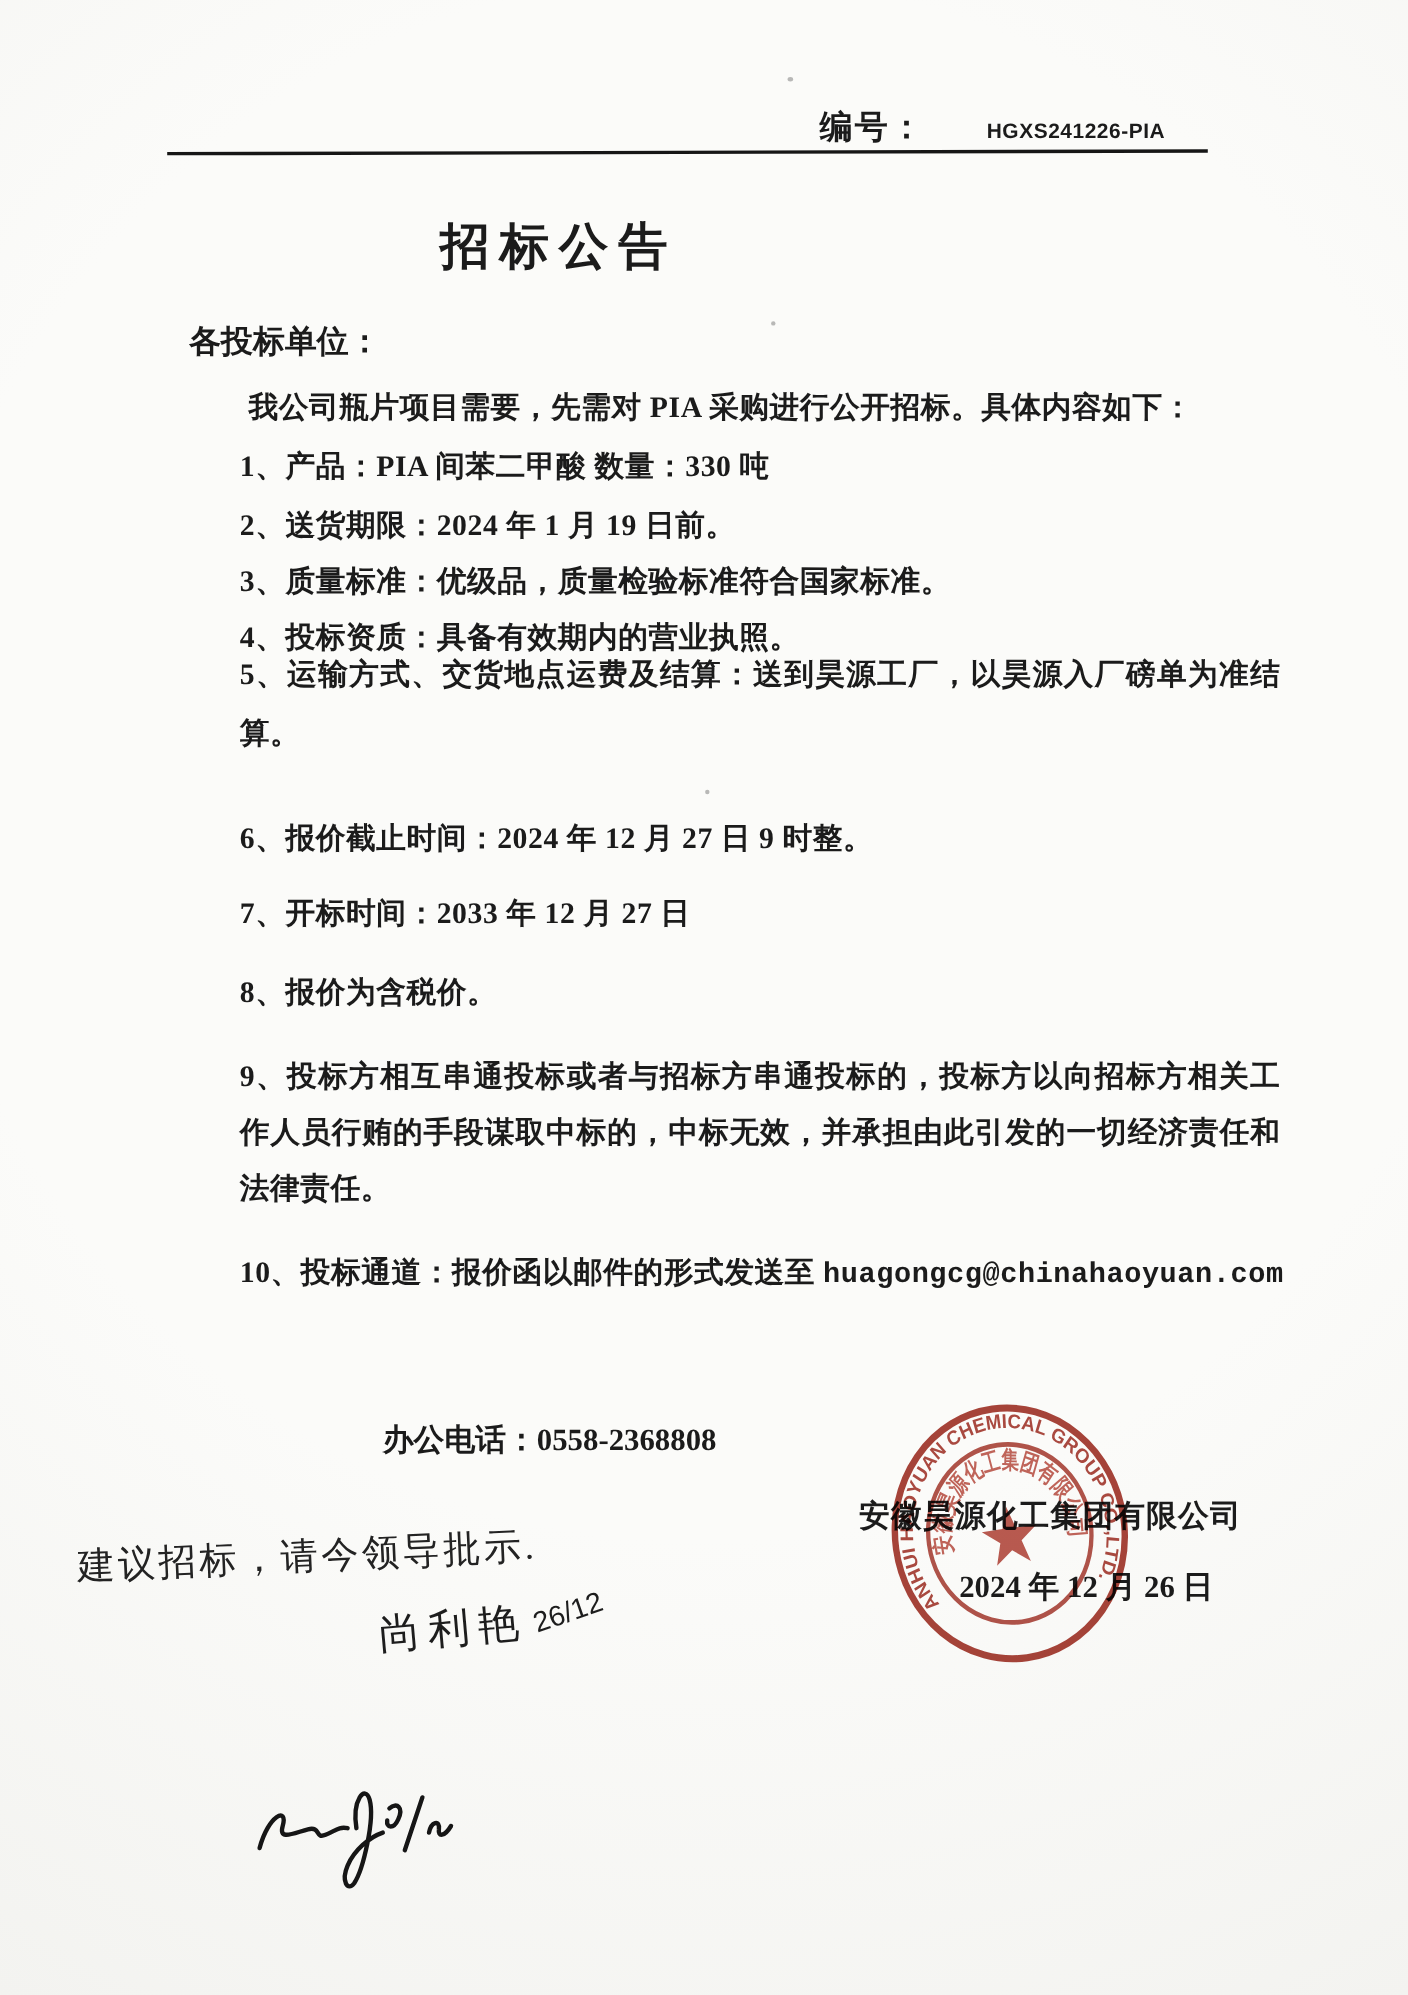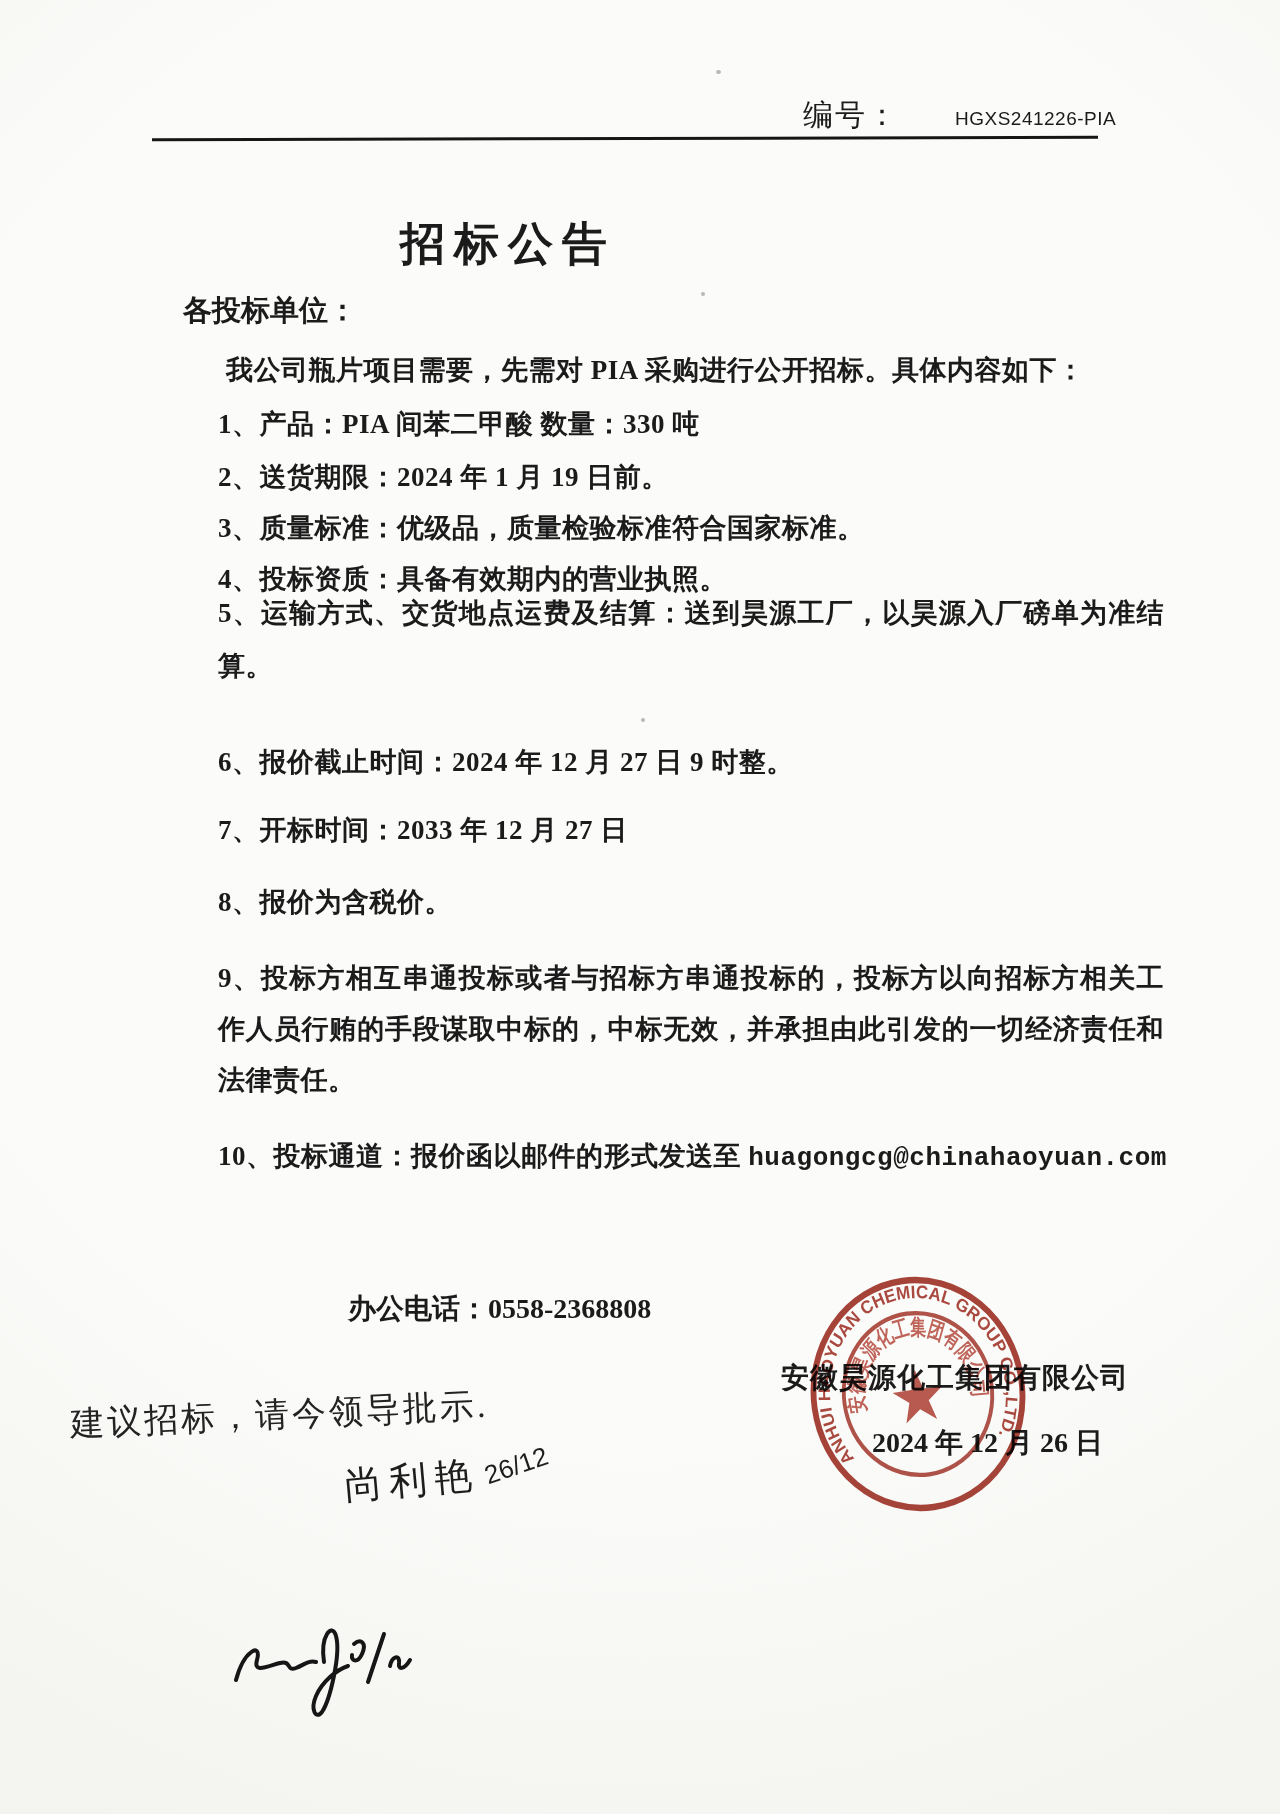--- a/index.html
+++ b/index.html
@@ -2,26 +2,26 @@
 <html><head>
 <meta charset="utf-8">
 <style>
   html,body{margin:0;padding:0;background:#e9e9e7;}
   .page{
     position:relative;width:1280px;height:1814px;overflow:hidden;
     background:radial-gradient(circle at 50% 38%, #fbfbf9 55%, #f3f3f0 100%);
     font-family:"Liberation Serif","DejaVu Serif",serif;
     color:#1b1b1b;
   }
-  .doc-number{position:absolute;left:803px;top:95px;display:flex;align-items:baseline;font-weight:400;}
+  .doc-number{position:absolute;left:745px;top:95px;display:flex;align-items:baseline;font-weight:700;}
   .doc-number .lbl{font-size:30px;letter-spacing:2px;}
   .doc-number .code{font-family:"Liberation Sans","DejaVu Sans",sans-serif;font-size:19px;margin-left:56px;letter-spacing:0.5px;}
   .rule{position:absolute;left:152px;top:137px;width:946px;height:3px;background:#161616;transform:rotate(-0.15deg);}
-  .title{position:absolute;left:0;top:214px;width:1016px;text-align:center;font-size:45px;font-weight:700;letter-spacing:9px;}
-  .salutation{position:absolute;left:172px;top:291px;font-size:29px;font-weight:700;margin-left:11px;}
+  .title{position:absolute;left:0;top:194px;width:1016px;text-align:center;font-size:45px;font-weight:700;letter-spacing:9px;}
+  .salutation{position:absolute;left:172px;top:291px;font-size:29px;font-weight:700;}
   .intro{position:absolute;left:172px;top:352px;font-size:27px;font-weight:700;white-space:nowrap;text-indent:54px;letter-spacing:0.5px;}
   .item{position:absolute;left:170px;font-size:27px;font-weight:700;letter-spacing:0.5px;margin-left:48px;}
   .single{white-space:nowrap;}
   #item-1{top:406px}#item-2{top:459px}#item-3{top:510px}#item-4{top:561px}
   #item-5{top:587px;width:946px;line-height:53px;text-align:justify;}
   #item-6{top:744px}#item-7{top:812px}#item-8{top:884px}
   #item-9{top:953px;width:946px;line-height:51px;text-align:justify;}
   #item-10{top:1138px;white-space:nowrap;}
   .email{font-family:"Liberation Mono","DejaVu Sans Mono",monospace;font-size:26px;font-weight:700;}
   .contact-line{position:absolute;left:176px;top:1221px;font-size:28px;font-weight:700;}

